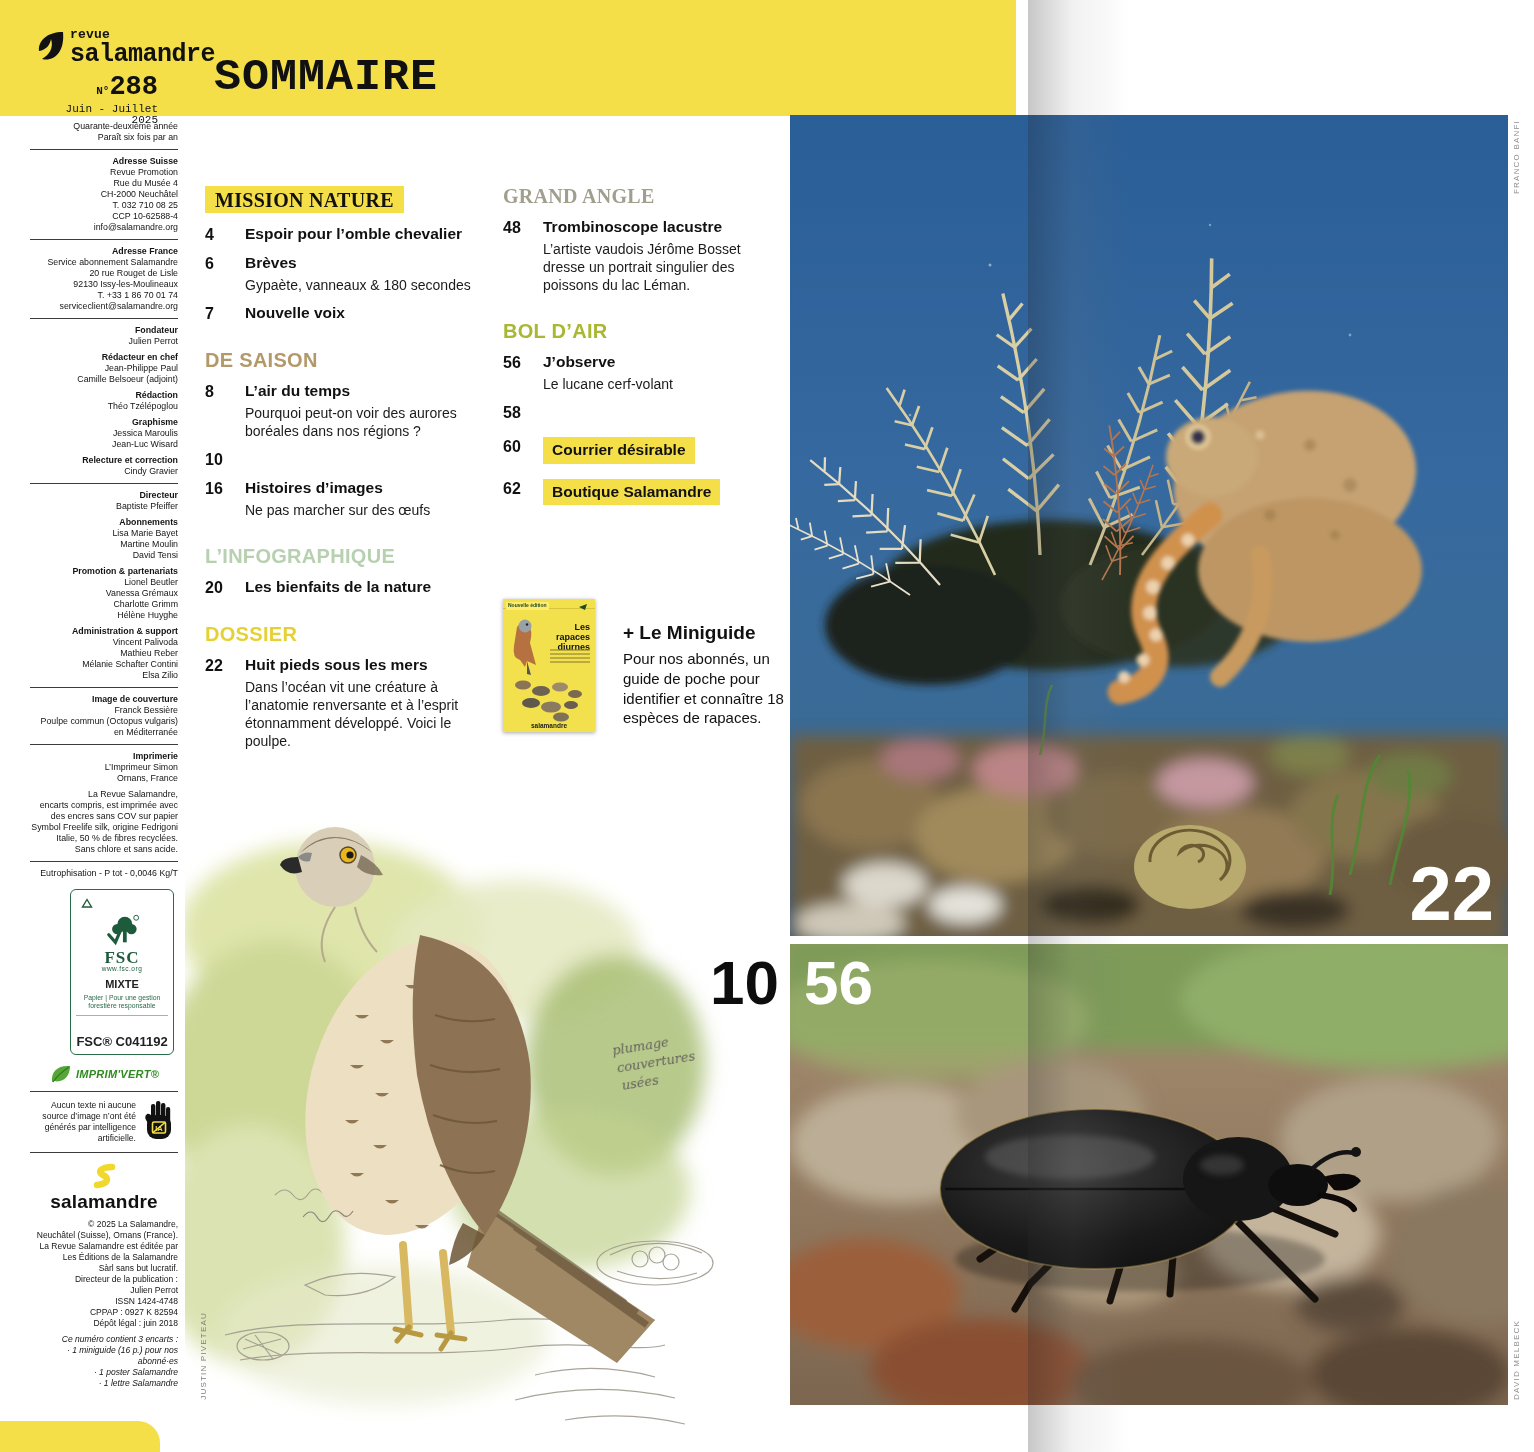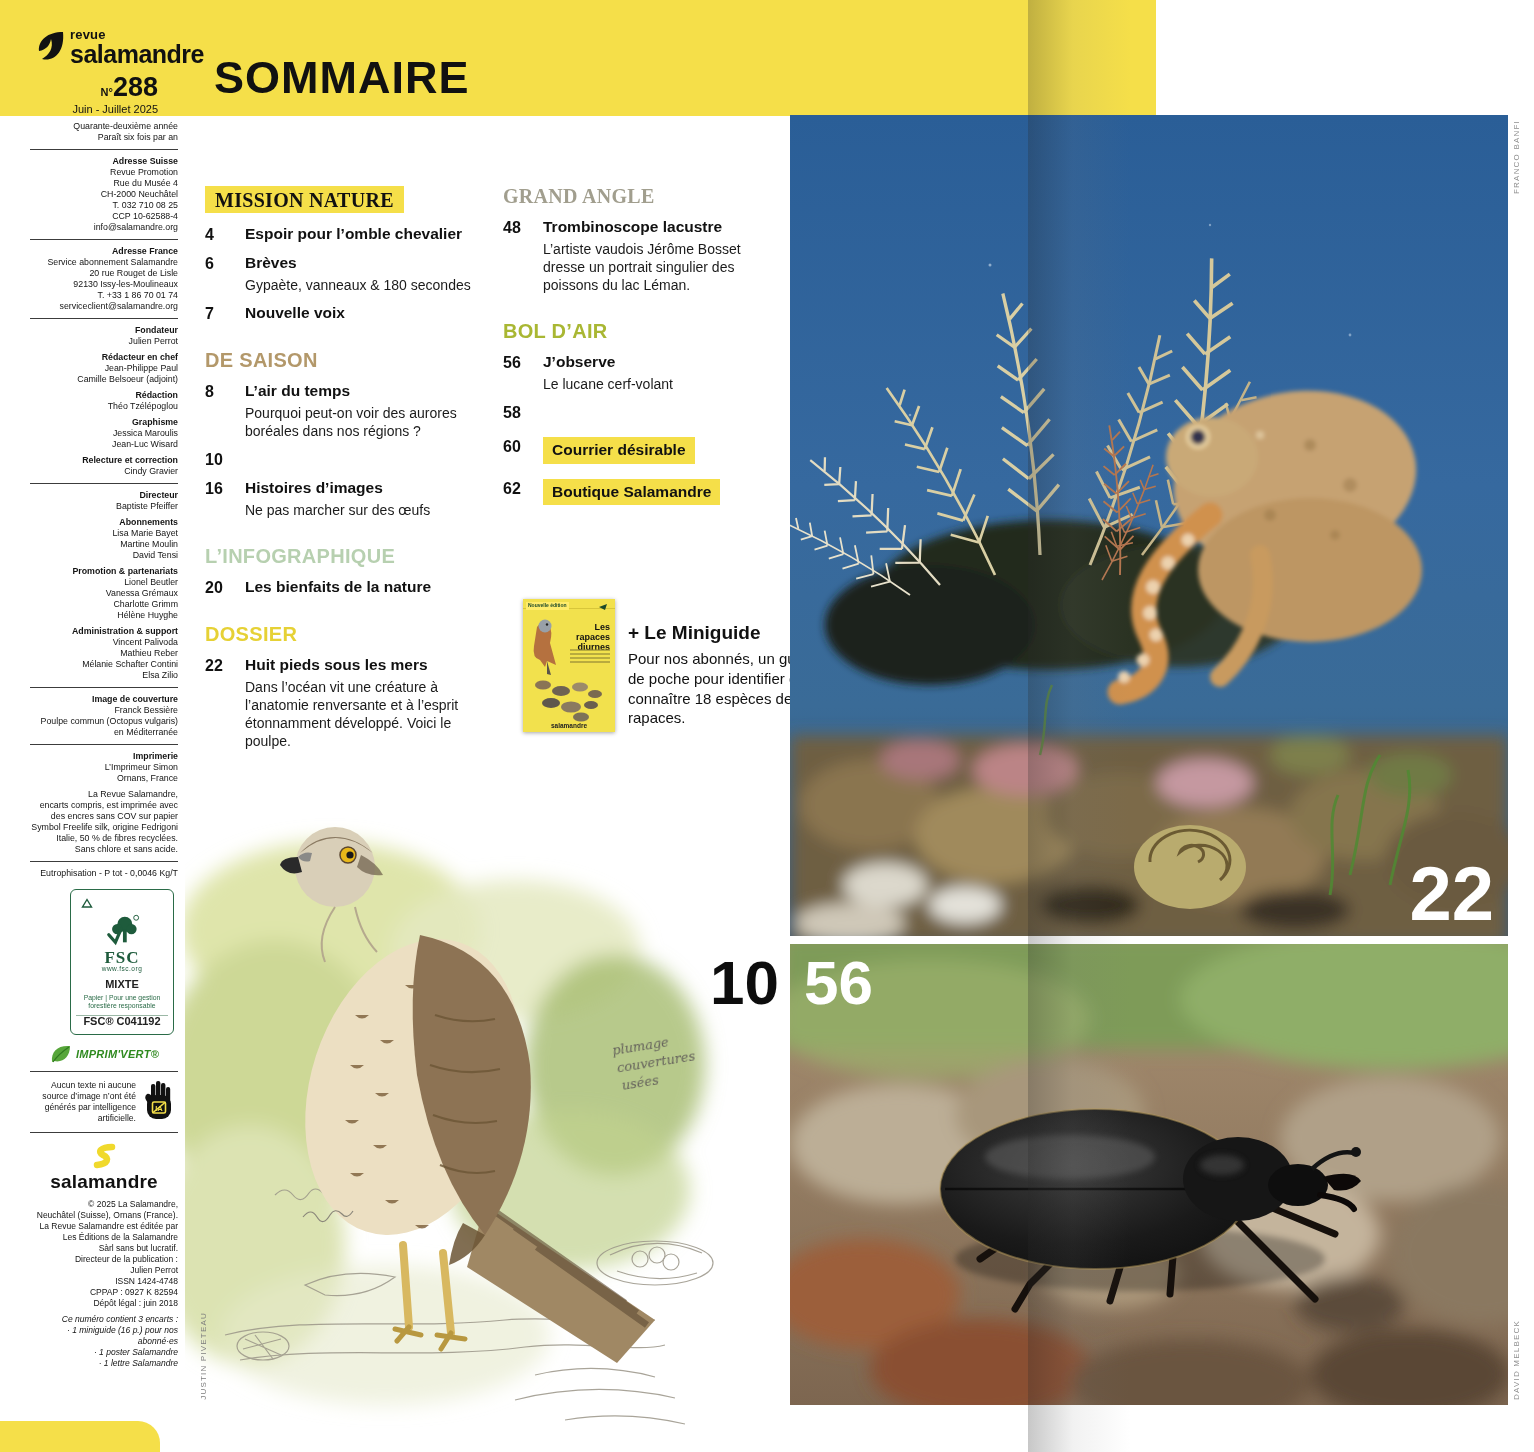--- a/index.html
+++ b/index.html
@@ -1,21 +1,21 @@
 <!DOCTYPE html>
 <html><head>
 <meta charset="utf-8">
 <style>
   html,body{margin:0;padding:0;background:#fff;}
   .page{position:relative;width:1534px;height:1452px;overflow:hidden;background:#fff;
         font-family:"Liberation Sans",sans-serif;color:#111;}
   :root{--yellow:#f5df49;}
 
   
-  .header-band{position:absolute;left:0;top:0;width:1156px;height:116px;background:var(--yellow);}
+  .header-band{position:absolute;left:0;top:0;width:1016px;height:116px;background:var(--yellow);font-family:Liberation Mono, monospace;}
   .brand{position:absolute;left:36px;top:28px;display:flex;gap:4px;}
   .brand-icon{width:30px;height:34px;margin-top:2px;}
   .brand-txt{line-height:1;}
   .brand-small{font-size:13px;font-weight:700;letter-spacing:.2px;}
   .brand-name{font-size:25px;font-weight:700;letter-spacing:-.5px;margin-top:1px;}
   .issue{position:absolute;left:56px;top:74px;width:102px;text-align:right;line-height:1;}
   .issue-no{font-size:11px;font-weight:700;}
   .issue-num{font-size:27px;font-weight:700;}
   .issue-dates{font-size:11px;margin-top:3px;font-weight:400;}
   .sommaire{position:absolute;left:214px;top:55px;font-size:45px;font-weight:700;letter-spacing:1px;line-height:1;}
@@ -32,21 +32,21 @@
   .m-label{font-weight:700;}
   .m-line{font-weight:400;}
   .m-it{font-style:italic;}
   .fsc-box{border:1.5px solid #2a6b47;border-radius:6px;background:#fff;width:92px;
            margin:10px 4px 8px auto;padding:8px 5px 7px;text-align:center;color:#1e5b3c;}
   .fsc-top{display:flex;justify-content:flex-start;padding-left:4px;}
   .fsc-word{font-family:"Liberation Serif",serif;font-size:17px;font-weight:700;letter-spacing:1px;margin-top:1px;}
   .fsc-url{font-size:6.5px;letter-spacing:.5px;}
   .fsc-mixte{font-size:11px;font-weight:700;color:#222;margin-top:5px;}
   .fsc-desc{font-size:6.8px;line-height:8px;color:#2a6b47;margin-top:4px;}
-  .fsc-code{font-size:11px;font-weight:700;color:#222;border-top:1px solid #9bb8a6;margin-top:5px;padding-top:0;}
+  .fsc-code{font-size:13px;font-weight:700;color:#222;border-top:1px solid #9bb8a6;margin-top:5px;padding-top:20px;}
   .imprimvert{display:flex;align-items:center;justify-content:center;gap:3px;margin:2px 0 6px;}
   .iv-txt{color:#2f8a1f;font-size:11px;font-weight:700;font-style:italic;letter-spacing:.3px;}
   .ai-block{display:flex;align-items:center;gap:6px;margin:8px 0;}
   .ai-text{flex:1;font-size:8.6px;line-height:11px;text-align:right;}
   .foot-brand{margin:10px 0 8px;text-align:center;}
   .foot-brand-name{font-size:19px;font-weight:700;letter-spacing:.2px;color:#111;line-height:1;}
   .colophon{font-size:8.5px;line-height:11px;}
   .inserts{margin-top:5px;font-size:8.5px;line-height:11px;}
 
   
@@ -59,21 +59,21 @@
   .toc-item{display:flex;margin-bottom:10px;}
   .toc-page{flex:0 0 40px;width:40px;font-weight:700;font-size:16px;line-height:1.2;}
   .toc-body{flex:1;}
   .toc-title{font-weight:700;font-size:15.5px;line-height:1.2;}
   .toc-sub{font-size:14px;line-height:1.3;color:#1b1b1b;margin-top:3px;font-weight:400;}
   .toc-item-hl{margin:15px 0 6px;}
   .hl-yellow{background:var(--yellow);padding:4px 9px;display:inline-block;}
   #toc-right .toc-sub{max-width:230px;}
 
   
-  .miniguide{position:absolute;left:523px;top:599px;width:300px;display:flex;gap:13px;}
+  .miniguide{position:absolute;left:503px;top:599px;width:300px;display:flex;gap:28px;}
   .mg-cover{position:relative;flex:0 0 92px;width:92px;height:133px;background:#f2e14d;
             box-shadow:0 1px 4px rgba(0,0,0,.35);overflow:hidden;}
   .mg-head{position:absolute;left:0;top:0;width:100%;height:9px;border-bottom:.5px solid #d8c63a;}
   .mg-badge{position:absolute;left:3px;top:3px;font-size:5px;font-weight:700;color:#1d4a2a;
             background:#ffec6b;padding:1px 2px;line-height:1.1;text-align:center;}
   .mg-title{position:absolute;right:5px;top:24px;width:52px;font-size:9px;font-weight:700;
             text-align:right;line-height:1.1;color:#111;}
   .mg-lines span{display:block;height:2px;background:#8a7f33;opacity:.55;margin-top:2px;}
   .mg-lines{position:absolute;right:5px;top:48px;width:40px;}
   .mg-brand{position:absolute;bottom:3px;left:0;width:100%;text-align:center;font-size:6.5px;

